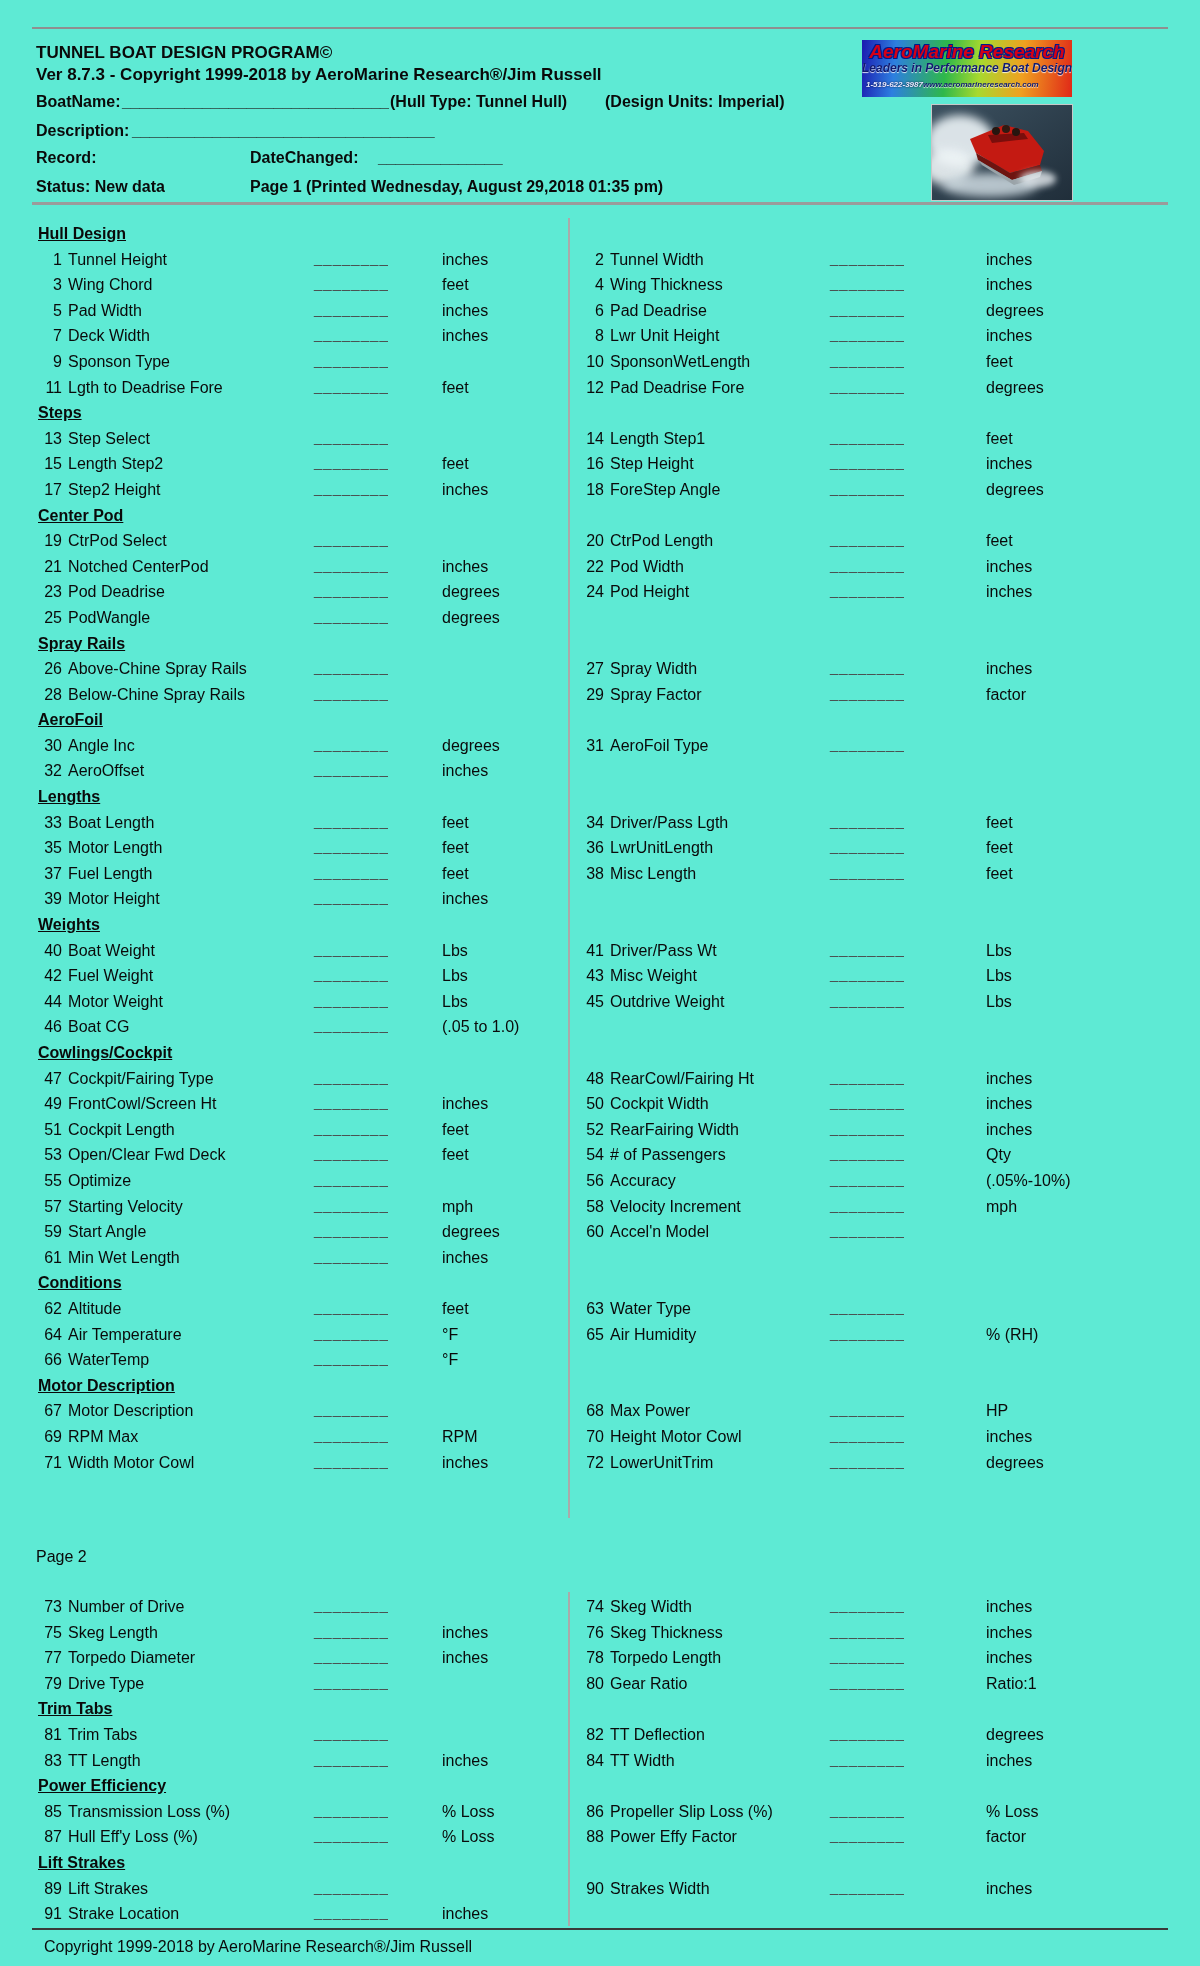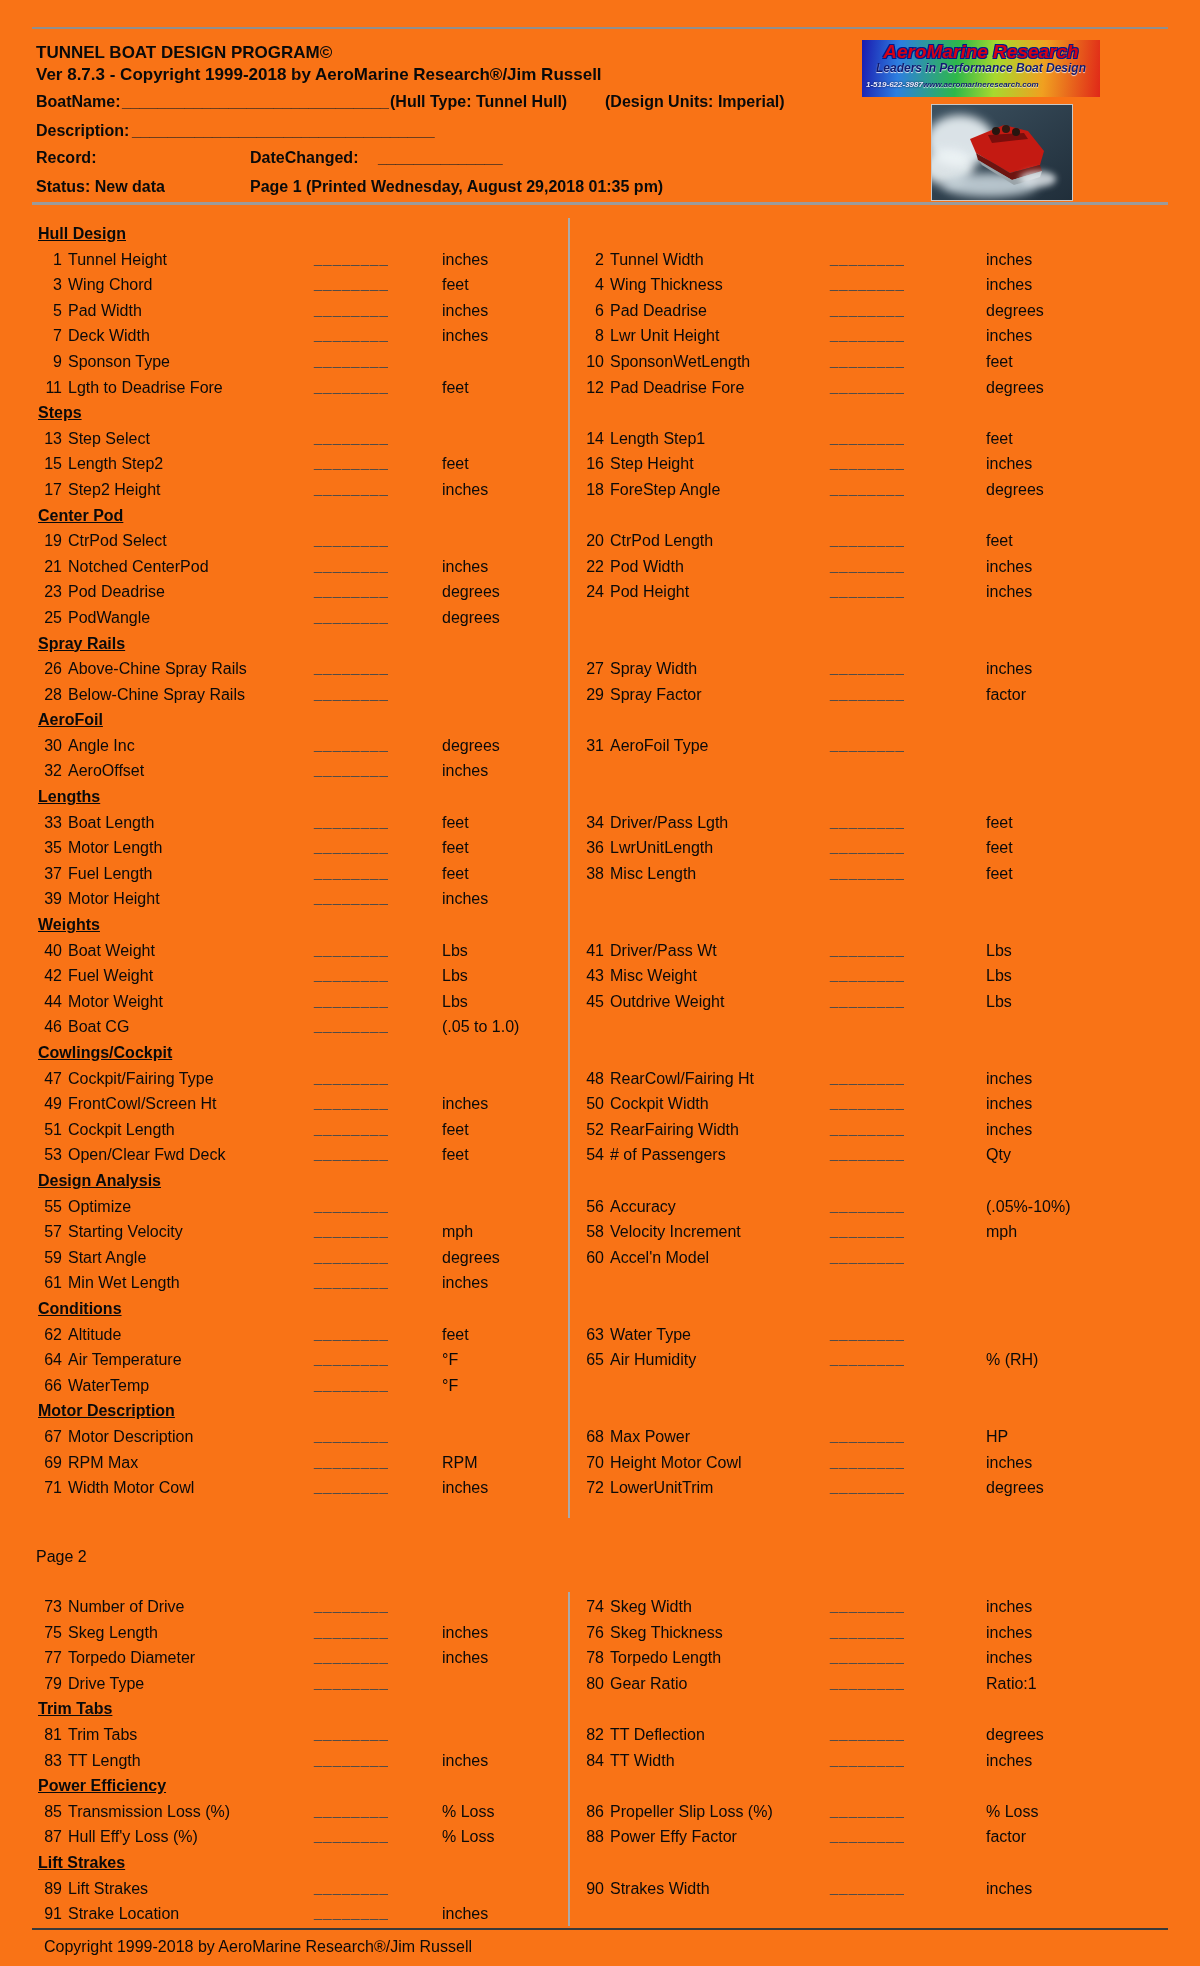--- a/index.html
+++ b/index.html
@@ -1,17 +1,17 @@
 <!DOCTYPE html>
 <html><head>
 <meta charset="utf-8">
 <style>
   html,body { margin:0; padding:0; background:#fff; }
   #page {
-    position:relative; width:1200px; height:1966px; background:#f97316;
+    position:relative; width:1200px; height:1966px; background:#5eead4;
     font-family:"Liberation Sans", sans-serif; color:#0a0a0a; overflow:hidden;
   }
   .rule { position:absolute; }
   #rule-top    { left:32px; top:27px;  width:1136px; height:2px; background:#8f8f8f; }
   #rule-mid    { left:32px; top:202px; width:1136px; height:3px; background:#9b9b9b; }
   #rule-bottom { left:32px; top:1928px; width:1136px; height:2px; background:#3a3a3a; }
   .vdiv { position:absolute; left:568px; width:2px; background:#aaaaaa; }
   #vdiv1 { top:218px; height:1300px; }
   #vdiv2 { top:1592px; height:334px; }
 
@@ -31,21 +31,21 @@
   .blank { position:absolute; top:0; font-size:15px; color:#4a4a4a; letter-spacing:1px; white-space:nowrap; }
   .l-blank { left:278px; } .r-blank { left:794px; }
   .unit { position:absolute; top:2px; font-size:16px; white-space:nowrap; }
   .l-unit { left:406px; } .r-unit { left:950px; }
 
   #page2-label { position:absolute; left:36px; top:1548px; font-size:16px; }
   #footer-text { position:absolute; left:44px; top:1938px; font-size:16px; }
 
   
   #logo {
-    position:absolute; left:862px; top:40px; width:238px; height:57px;
+    position:absolute; left:862px; top:40px; width:210px; height:57px;
     background:linear-gradient(95deg,#1b1bb0 0%,#2d7fe0 16%,#2eb84a 40%,#a8d92e 56%,#f0a020 76%,#e02818 100%);
     text-align:center; overflow:hidden; box-sizing:border-box; padding-top:1px;
   }
   .logo-l1 { font-size:19px; font-weight:bold; font-style:italic; color:#d40016; line-height:21px;
     text-shadow:1px 1px 0 #001a8c,-1px -1px 0 #001a8c,1px -1px 0 #001a8c,-1px 1px 0 #001a8c; white-space:nowrap; }
   .logo-l2 { font-size:12px; font-weight:bold; font-style:italic; color:#101a70; line-height:12px;
     text-shadow:0 1px 1px rgba(255,255,255,.85); white-space:nowrap; }
   .logo-l3 { display:flex; justify-content:flex-start; padding:6px 4px 0 4px;
     font-size:8px; font-weight:bold; font-style:italic; }
   .logo-phone { color:#e8e8ff; text-shadow:0 0 2px #001030; }
@@ -353,23 +353,20 @@
       </div>
       <div class="frow">
         <span class="lbl l-lbl"><span class="n">53</span>Open/Clear Fwd Deck</span>
         <span class="blank l-blank">________</span>
         <span class="unit l-unit">feet</span>
         <span class="lbl r-lbl"><span class="n">54</span># of Passengers</span>
         <span class="blank r-blank">________</span>
         <span class="unit r-unit">Qty</span>
       </div>
       <div class="frow">
-        <span class="sec">Design Analysis</span>
-      </div>
-      <div class="frow">
         <span class="lbl l-lbl"><span class="n">55</span>Optimize</span>
         <span class="blank l-blank">________</span>
         <span class="lbl r-lbl"><span class="n">56</span>Accuracy</span>
         <span class="blank r-blank">________</span>
         <span class="unit r-unit">(.05%-10%)</span>
       </div>
       <div class="frow">
         <span class="lbl l-lbl"><span class="n">57</span>Starting Velocity</span>
         <span class="blank l-blank">________</span>
         <span class="unit l-unit">mph</span>

